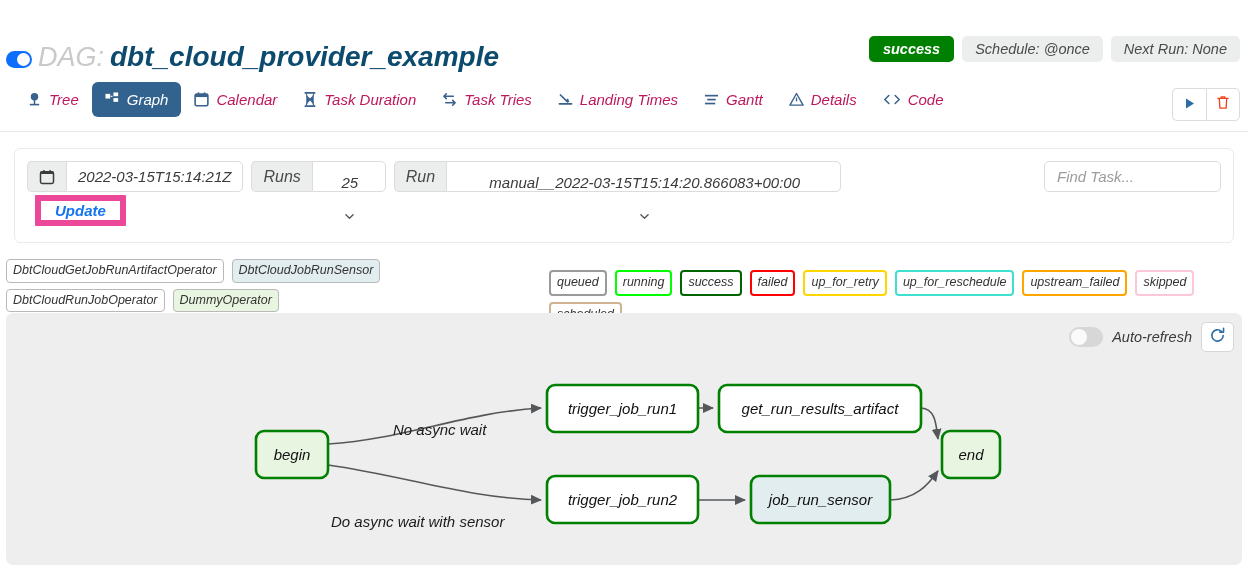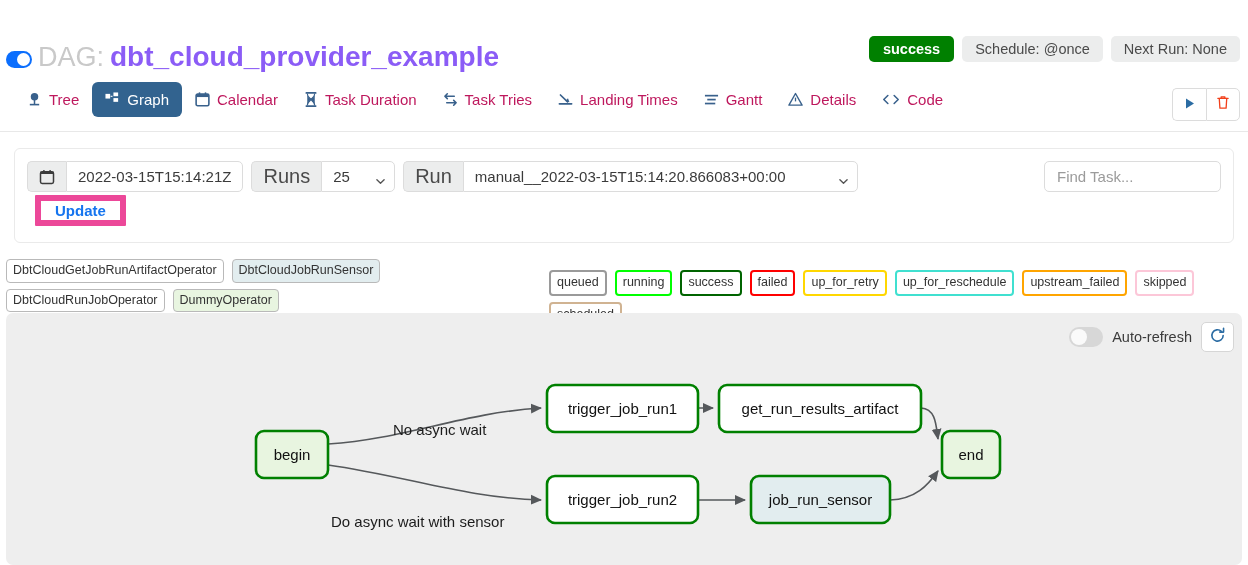--- a/index.html
+++ b/index.html
@@ -4,40 +4,40 @@
 <style>
   * { box-sizing: border-box; }
   html, body {
     margin: 0; padding: 0;
     width: 1248px; height: 565px;
     background: #fff;
     font-family: "Liberation Sans", sans-serif;
     color: #51504f;
     overflow: hidden;
   }
-  .page { position: relative; width: 1248px; height: 476px; }
+  .page { position: relative; width: 1248px; height: 476px; font-style: italic; }
 
   
   .header { position: absolute; left: 0; top: 16px; width: 1248px; height: 50px; }
   .dag-toggle {
     position: absolute; left: 6px; top: 35px;
     width: 26px; height: 17px; border-radius: 9px;
     background: #0b6efd;
   }
   .dag-toggle::after {
     content: ""; position: absolute; right: 2px; top: 2px;
     width: 13px; height: 13px; border-radius: 50%; background: #fff;
   }
   .dag-label {
     position: absolute; left: 38px; top: 26px;
     font-size: 27px; color: #c9c9c9; font-weight: 400;
   }
   .dag-title {
     position: absolute; left: 110px; top: 25px;
-    font-size: 28px; font-weight: 700; color: #8b5cf6;
+    font-size: 28px; font-weight: 700; color: #0c4a6e;
   }
   .badges { position: absolute; right: 8px; top: 20px; display: flex; gap: 8px; align-items: center; }
   .badge {
     font-size: 14.5px; padding: 5px 13px; border-radius: 5px;
     background: #eceded; color: #4a4a4a; white-space: nowrap;
   }
   .badge.state-success { background: #008000; color: #fff; font-weight: 700; padding: 5px 14px; }
 
   
   .tabbar {
@@ -65,34 +65,34 @@
   .toolbar-card {
     position: absolute; left: 14px; top: 148px; width: 1220px; height: 95px;
     background: #fff; border: 1px solid #eaeaea; border-radius: 6px;
   }
   .row1 { position: absolute; left: 12px; top: 12px; display: flex; align-items: center; }
   .row2 { position: absolute; left: 12px; top: 46px; display: flex; align-items: center; }
   .ig { display: flex; align-items: center; }
   .ig + .ig { margin-left: 8px; }
   .addon {
     height: 31px; display: flex; align-items: center; padding: 0 11px;
-    background: #eceded; border: 1px solid #dcdcdc; font-size: 20px; color: #4a4a4a;
+    background: #eceded; border: 1px solid #dcdcdc; font-size: 16px; color: #4a4a4a;
     white-space: nowrap;
   }
   .addon.l { border-radius: 5px 0 0 5px; border-right: none; }
   .fld {
     height: 31px; display: flex; align-items: center; padding: 0 11px;
     background: #fff; border: 1px solid #dcdcdc; font-size: 15px; color: #3b3b3b;
     border-radius: 0 5px 5px 0; white-space: nowrap;
   }
   .sel {
     height: 31px; display: flex; align-items: center; gap: 16px;
-    padding: 0 9px 0 11px; background: #fff; border: 1px solid #dcdcdc;
+    padding: 12px 9px 0 11px; background: #fff; border: 1px solid #dcdcdc;
     font-size: 15px; color: #3b3b3b; border-radius: 0 5px 5px 0;
-    justify-content: space-between; white-space: nowrap; cursor: pointer;
+    justify-content: space-between; white-space: nowrap; cursor: pointer; flex-direction: column;
   }
   .caret { width: 9px; height: 9px; flex: none; }
   .btn-update {
     height: 31px; margin-left: 8px; padding: 0 14px;
     display: flex; align-items: center; border: 6px solid #ec4899;
     border-radius: 1px; background: #fff; color: #1574ef;
     font-size: 15px; font-weight: 700; cursor: pointer;
   }
   .find-task {
     position: absolute; right: 12px; top: 12px;

